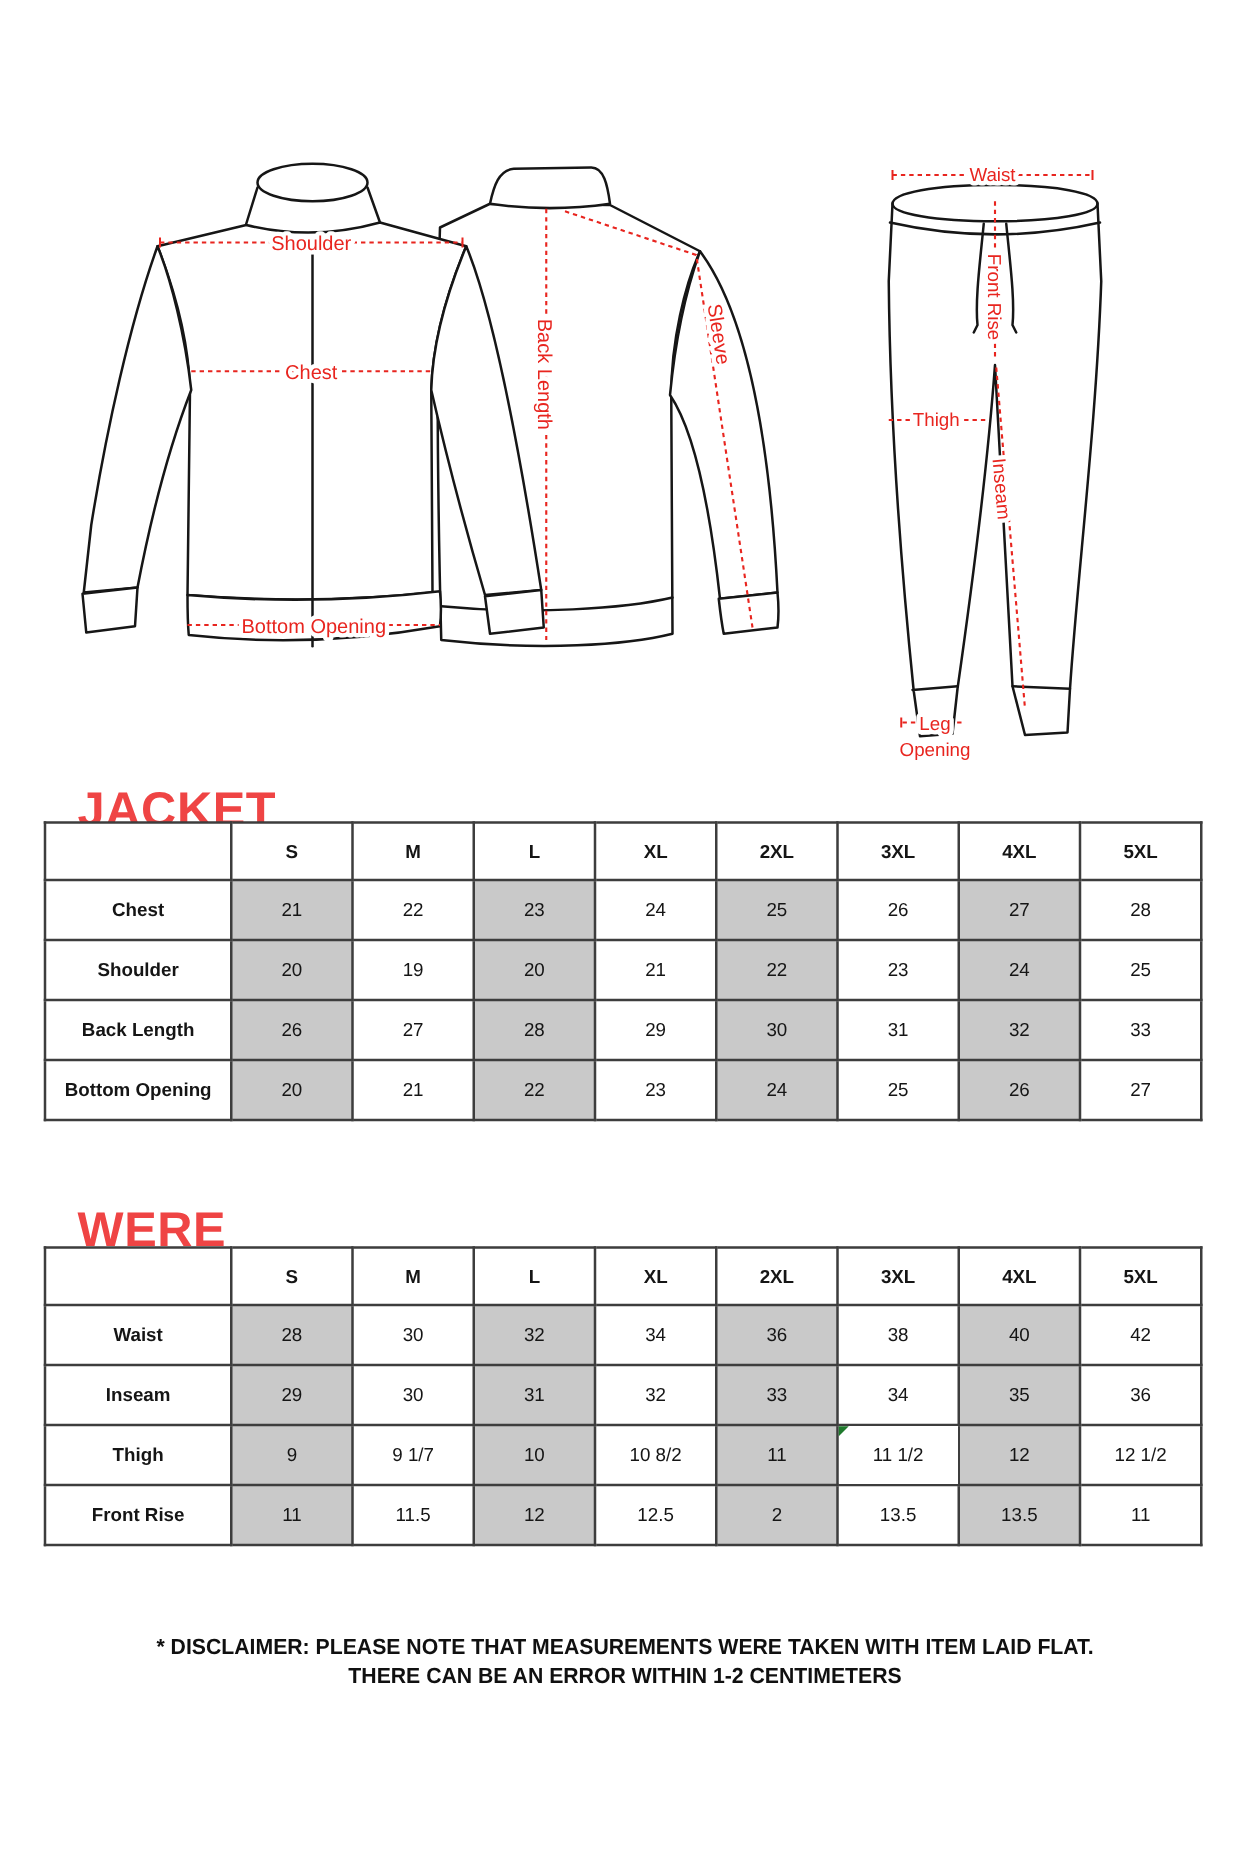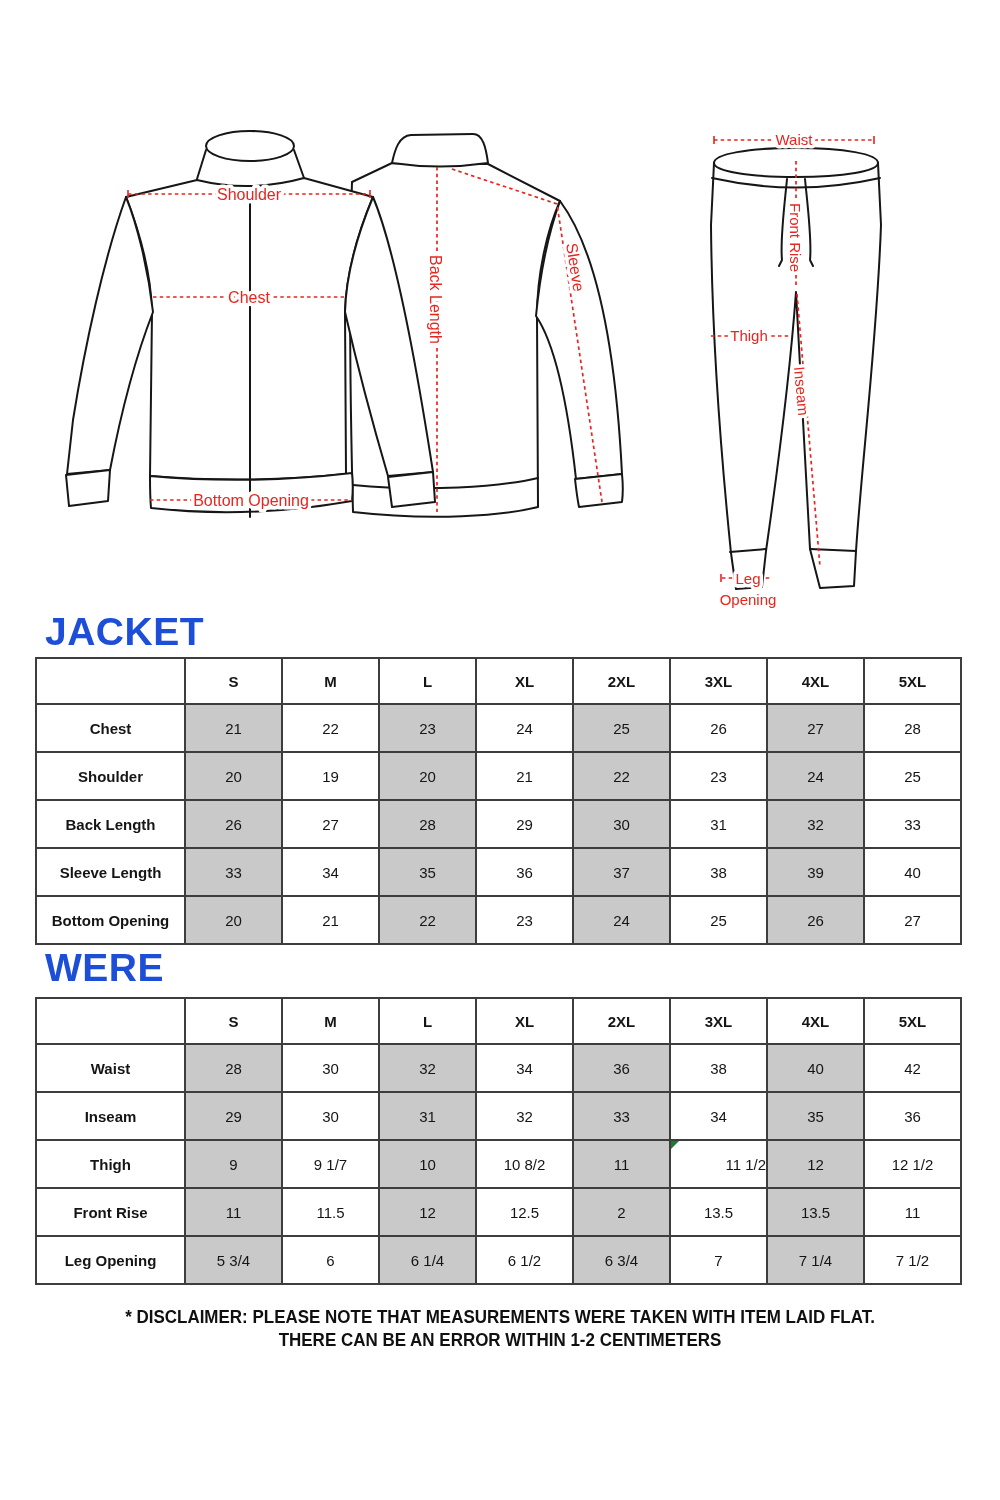--- a/index.html
+++ b/index.html
@@ -11,40 +11,40 @@
   .garment{stroke:#161616;stroke-width:2;fill:#ffffff;stroke-linejoin:round;stroke-linecap:round;}
   .gline{stroke:#161616;stroke-width:2;fill:none;stroke-linejoin:round;stroke-linecap:round;}
   .rl{stroke:var(--accent);stroke-width:1.7;fill:none;stroke-dasharray:3.5 3.2;}
   .rtick{stroke:var(--accent);stroke-width:1.6;fill:none;}
   .svg-label{
     fill:var(--accent);font-size:16px;font-family:"Liberation Sans","DejaVu Sans",sans-serif;
     paint-order:stroke;stroke:#ffffff;stroke-width:7px;stroke-linejoin:round;
   }
   .svg-label.small{font-size:15px;}
   .section-title{
-    position:absolute;left:45px;margin:0;font-size:39px;font-weight:700;
-    letter-spacing:0.5px;color:#1d4ed8;
+    position:absolute;left:45px;margin:17px;font-size:39px;font-weight:700;
+    letter-spacing:0.5px;color:#ef4444;
   }
   #jacket-title{top:610px;}
   #pants-title{top:946px;}
   table.size-table{
     position:absolute;left:35px;border-collapse:collapse;table-layout:fixed;width:925px;
     font-family:"Liberation Sans","DejaVu Sans",sans-serif;
   }
   #jacket-table{top:657px;}
   #pants-table{top:997px;}
   .size-table th,.size-table td{
     border:2px solid #3d3d3d;text-align:center;vertical-align:middle;
     font-size:15px;padding:0;height:46px;color:#151515;background:#ffffff;
   }
   .size-table thead th{height:44px;font-weight:700;}
   .size-table tbody th{font-weight:700;}
   .size-table td{font-weight:400;}
   .size-table td.shaded{background:var(--shade);}
-  .size-table td.rel{position:relative;text-align:right;}
+  .size-table td.rel{position:relative;}
   .corner-marker{
     position:absolute;top:0;left:0;width:0;height:0;display:block;
     border-top:8px solid var(--marker);border-right:8px solid transparent;
   }
   .disclaimer{
     position:absolute;top:1306px;left:0;width:1000px;text-align:center;
     font-weight:700;font-size:17.5px;line-height:23px;color:#101010;
     transform:scaleX(0.97);transform-origin:50% 50%;
   }
 </style>
@@ -168,31 +168,20 @@
           <td class="shaded">26</td>
           <td>27</td>
           <td class="shaded">28</td>
           <td>29</td>
           <td class="shaded">30</td>
           <td>31</td>
           <td class="shaded">32</td>
           <td>33</td>
         </tr>
         <tr>
-          <th>Sleeve Length</th>
-          <td class="shaded">33</td>
-          <td>34</td>
-          <td class="shaded">35</td>
-          <td>36</td>
-          <td class="shaded">37</td>
-          <td>38</td>
-          <td class="shaded">39</td>
-          <td>40</td>
-        </tr>
-        <tr>
           <th>Bottom Opening</th>
           <td class="shaded">20</td>
           <td>21</td>
           <td class="shaded">22</td>
           <td>23</td>
           <td class="shaded">24</td>
           <td>25</td>
           <td class="shaded">26</td>
           <td>27</td>
         </tr>
@@ -263,31 +252,20 @@
           <th>Front Rise</th>
           <td class="shaded">11</td>
           <td>11.5</td>
           <td class="shaded">12</td>
           <td>12.5</td>
           <td class="shaded">2</td>
           <td>13.5</td>
           <td class="shaded">13.5</td>
           <td>11</td>
         </tr>
-        <tr>
-          <th>Leg Opening</th>
-          <td class="shaded">5 3/4</td>
-          <td>6</td>
-          <td class="shaded">6 1/4</td>
-          <td>6 1/2</td>
-          <td class="shaded">6 3/4</td>
-          <td>7</td>
-          <td class="shaded">7 1/4</td>
-          <td>7 1/2</td>
-        </tr>
       </tbody>
     </table>
 
   <div class="disclaimer">
     <div>* DISCLAIMER: PLEASE NOTE THAT MEASUREMENTS WERE TAKEN WITH ITEM LAID FLAT.</div>
     <div>THERE CAN BE AN ERROR WITHIN 1-2 CENTIMETERS</div>
   </div>
 </div>
 
 </body></html>

